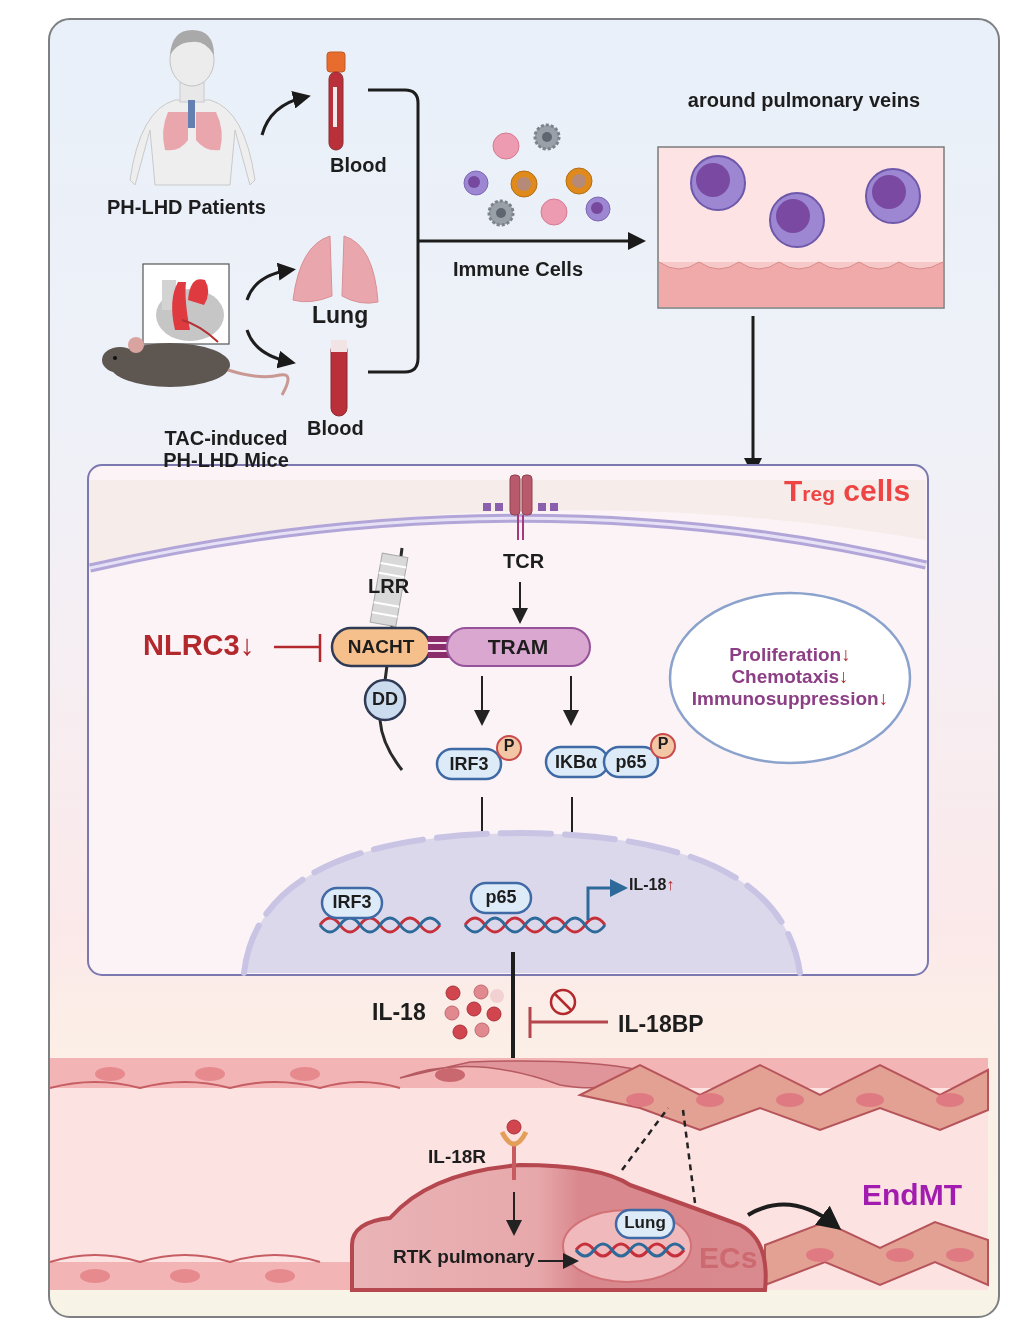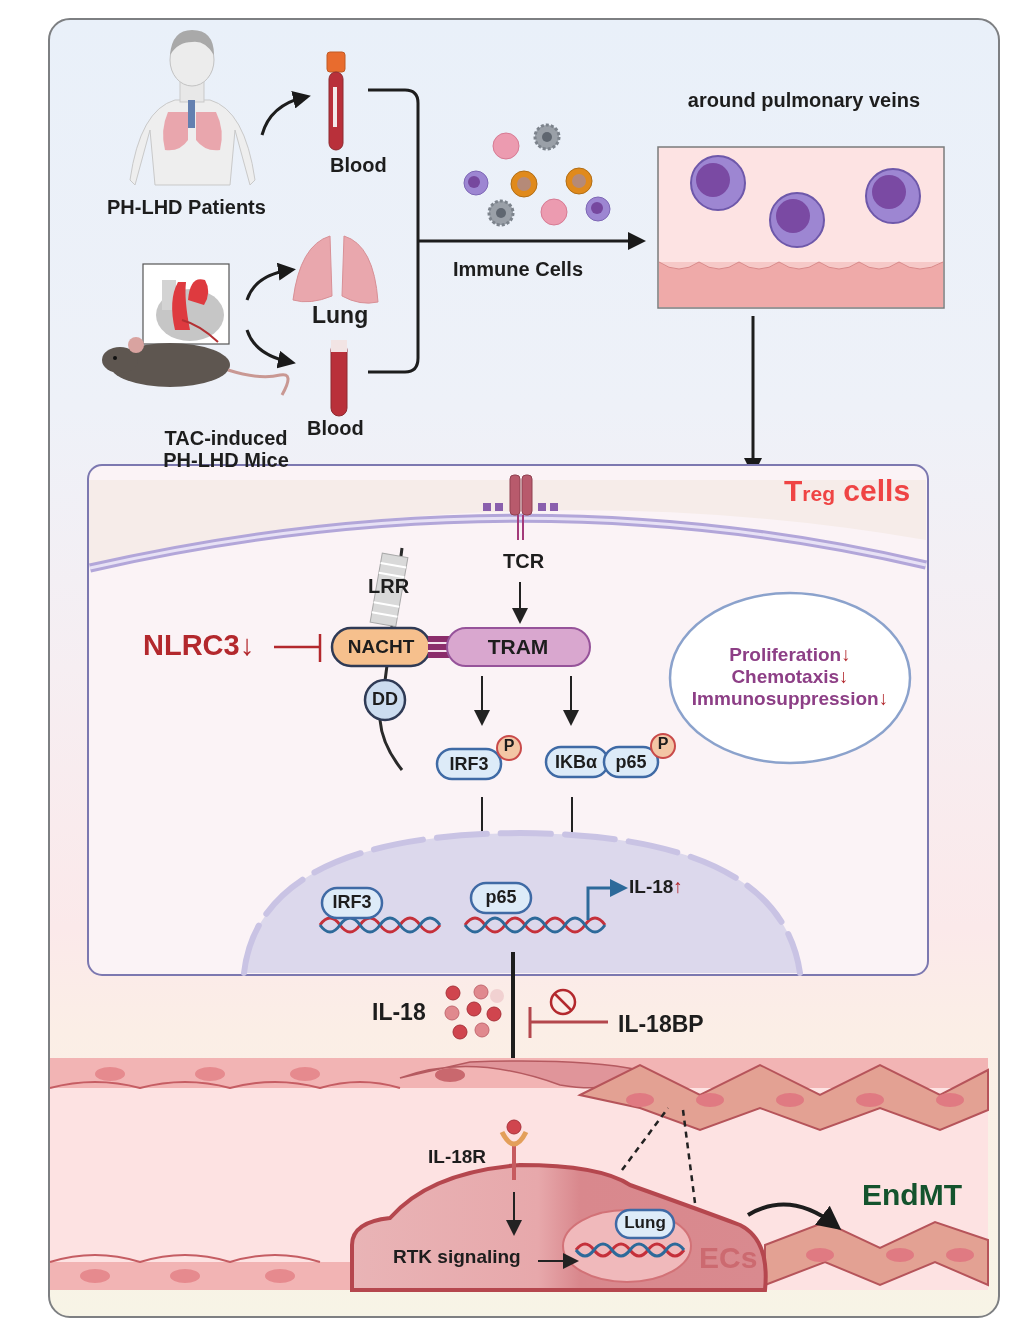--- a/index.html
+++ b/index.html
@@ -274,22 +274,22 @@
 <div class="lbl c" style="left:663px;top:735px;font-size:16px;">P</div>
 
 <div class="lbl c" style="left:790px;top:644px;font-size:19px;line-height:22px;color:#8d3f86;text-align:center;">
   <div><span>Proliferation</span><span style="color:#b3282d">↓</span></div>
   <div><span>Chemotaxis</span><span style="color:#b3282d">↓</span></div>
   <div><span>Immunosuppression</span><span style="color:#b3282d">↓</span></div>
 </div>
 
 <div class="lbl c" style="left:352px;top:892px;font-size:18px;">IRF3</div>
 <div class="lbl c" style="left:501px;top:887px;font-size:18px;">p65</div>
-<div class="lbl" style="left:629px;top:876px;font-size:19px;"><span>IL-18</span><span style="color:#b3282d">↑</span></div>
+<div class="lbl" style="left:629px;top:876px;font-size:16px;"><span>IL-18</span><span style="color:#b3282d">↑</span></div>
 
 <div class="lbl" style="left:372px;top:999px;font-size:23px;">IL-18</div>
 <div class="lbl" style="left:618px;top:1011px;font-size:23px;">IL-18BP</div>
 
 <div class="lbl" style="left:428px;top:1146px;font-size:19px;">IL-18R</div>
-<div class="lbl" style="left:393px;top:1246px;font-size:19px;">RTK signaling</div>
+<div class="lbl" style="left:393px;top:1246px;font-size:19px;">RTK pulmonary</div>
 <div class="lbl c" style="left:645px;top:1213px;font-size:17px;">Lung</div>
 <div class="lbl" style="left:699px;top:1241px;font-size:30px;color:#cc6a70;">ECs</div>
-<div class="lbl" style="left:862px;top:1178px;font-size:30px;color:#14532d;">EndMT</div>
+<div class="lbl" style="left:862px;top:1178px;font-size:30px;color:#a21caf;">EndMT</div>
 
 </body></html>

